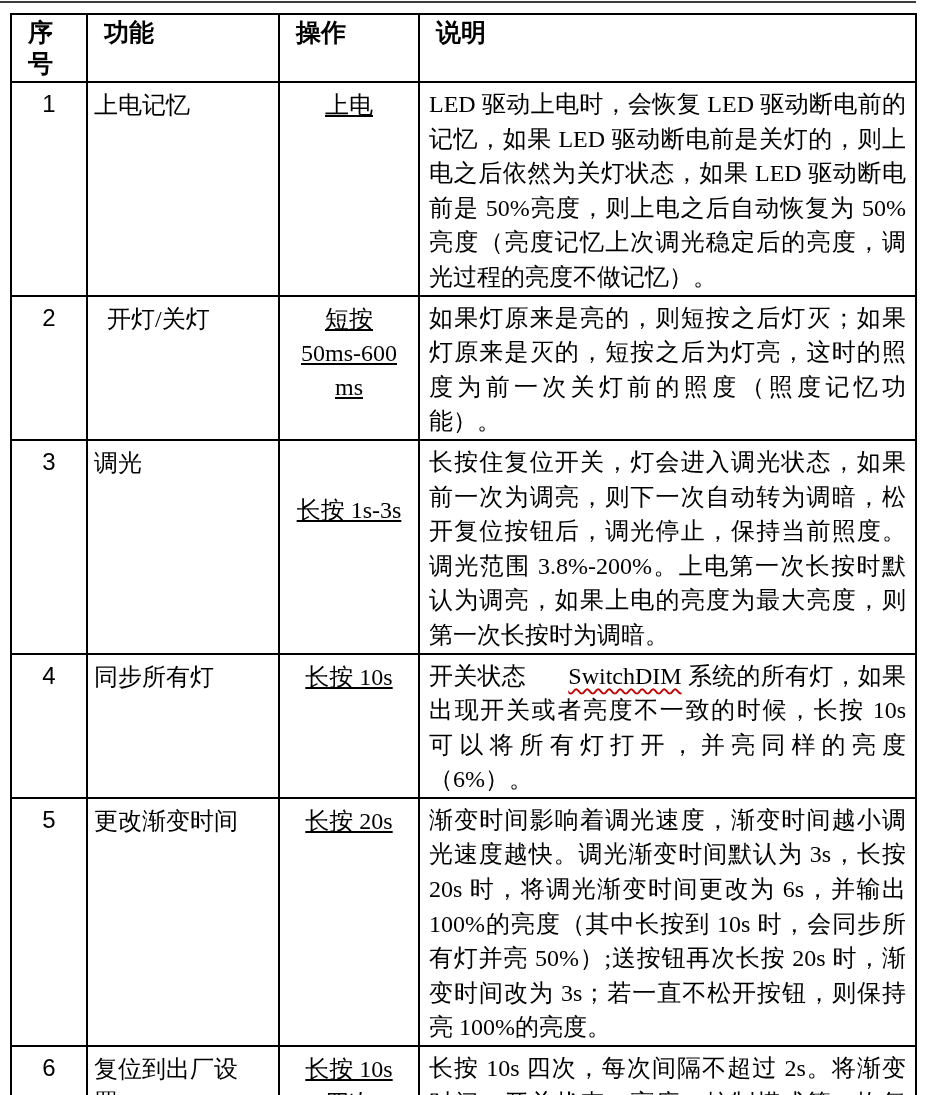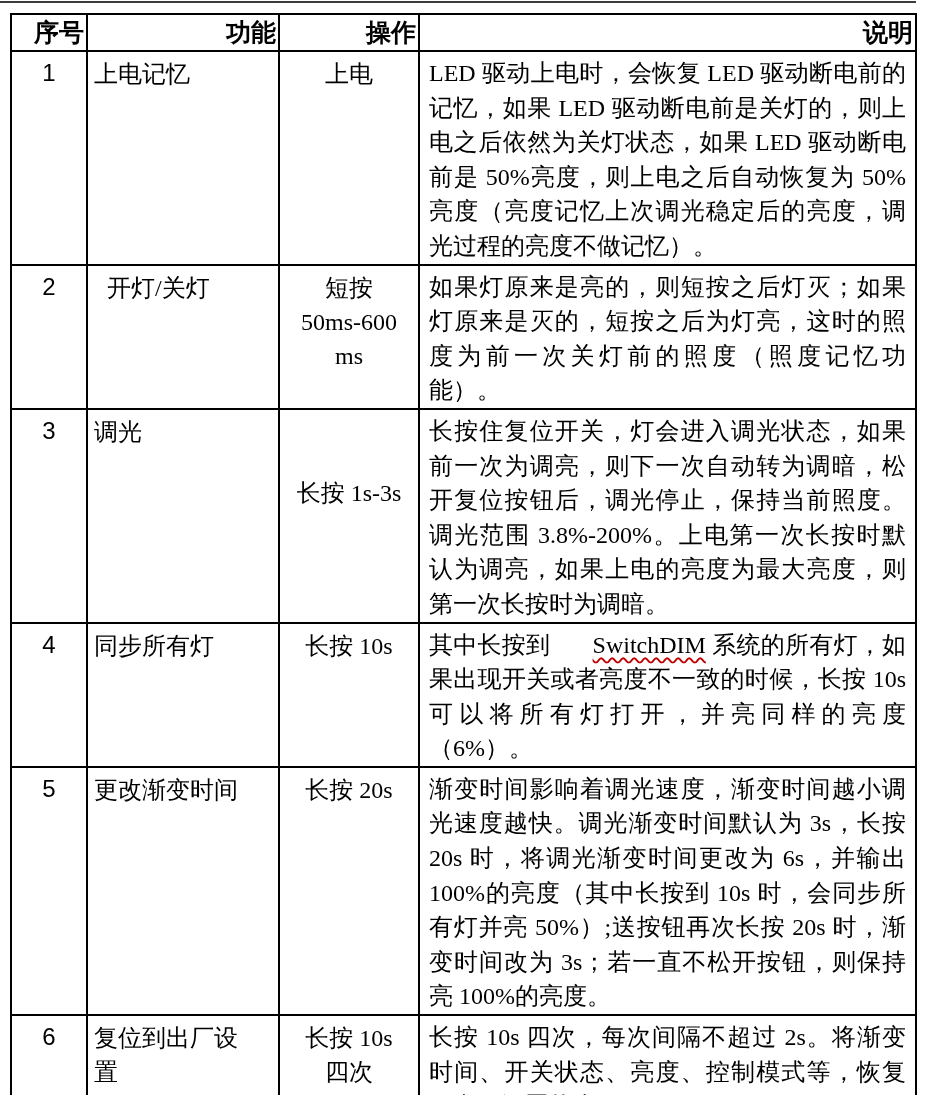--- a/index.html
+++ b/index.html
@@ -23,22 +23,22 @@
   }
   .func-table td,.func-table th{
     border:2px solid #000;
     box-sizing:border-box;
     vertical-align:top;
     overflow:hidden;
   }
   .func-table th{
     font-size:25px;
     font-weight:bold;
-    text-align:right;
-    padding:2px 2px;
+    text-align:left;
+    padding:2px 16px;
     line-height:31px;
   }
   .c-no{
     text-align:center;
     font-family:"Liberation Sans","DejaVu Sans",sans-serif;
     font-size:24px;
     padding-top:5px;
     line-height:32px;
   }
   .c-func{
@@ -47,30 +47,31 @@
     padding:5px 6px 0 6px;
     line-height:34px;
     white-space:pre-line;
   }
   .c-op{
     text-align:center;
     font-size:24px;
     padding:5px 4px 0 4px;
     line-height:34px;
     white-space:pre-line;
+    text-decoration:underline;
   }
   .c-desc{
     text-align:justify;
     font-size:24px;
     line-height:34.6px;
     padding:4px 9px 0 9px;
   }
   .v-mid{vertical-align:middle;padding-bottom:8px;padding-left:19px;}
   .v-bot{vertical-align:bottom;}
-  .pad1{padding-top:66px;}
+  .pad1{padding-top:52px;}
   .squiggle{
     text-decoration-line:underline;
     text-decoration-style:wavy;
     text-decoration-color:#c00000;
     text-decoration-thickness:2px;
     text-underline-offset:4px;
     margin-left:36px;
   }
   
   tr.h-head{height:35px;}
@@ -123,21 +124,21 @@
       <td class="c-no">3</td>
       <td class="c-func">调光</td>
       <td class="c-op pad1">长按 1s-3s</td>
       <td class="c-desc">长按住复位开关，灯会进入调光状态，如果前一次为调亮，则下一次自动转为调暗，松开复位按钮后，调光停止，保持当前照度。调光范围 3.8%-200%。上电第一次长按时默认为调亮，如果上电的亮度为最大亮度，则第一次长按时为调暗。</td>
     </tr>
 
     <tr class="h-r4">
       <td class="c-no">4</td>
       <td class="c-func">同步所有灯</td>
       <td class="c-op">长按 10s</td>
-      <td class="c-desc"><span>其中长按到 </span><span class="squiggle">SwitchDIM</span><span> 系统的所有灯，如果出现开关或者亮度不一致的时候，长按 10s 可以将所有灯打开，并亮同样的亮度（6%）。</span></td>
+      <td class="c-desc"><span>开关状态 </span><span class="squiggle">SwitchDIM</span><span> 系统的所有灯，如果出现开关或者亮度不一致的时候，长按 10s 可以将所有灯打开，并亮同样的亮度（6%）。</span></td>
     </tr>
 
     <tr class="h-r5">
       <td class="c-no">5</td>
       <td class="c-func">更改渐变时间</td>
       <td class="c-op">长按 20s</td>
       <td class="c-desc">渐变时间影响着调光速度，渐变时间越小调光速度越快。调光渐变时间默认为 3s，长按 20s 时，将调光渐变时间更改为 6s，并输出 100%的亮度（其中长按到 10s 时，会同步所有灯并亮 50%）;送按钮再次长按 20s 时，渐变时间改为 3s；若一直不松开按钮，则保持亮 100%的亮度。</td>
     </tr>
 
     <tr class="h-r6">

